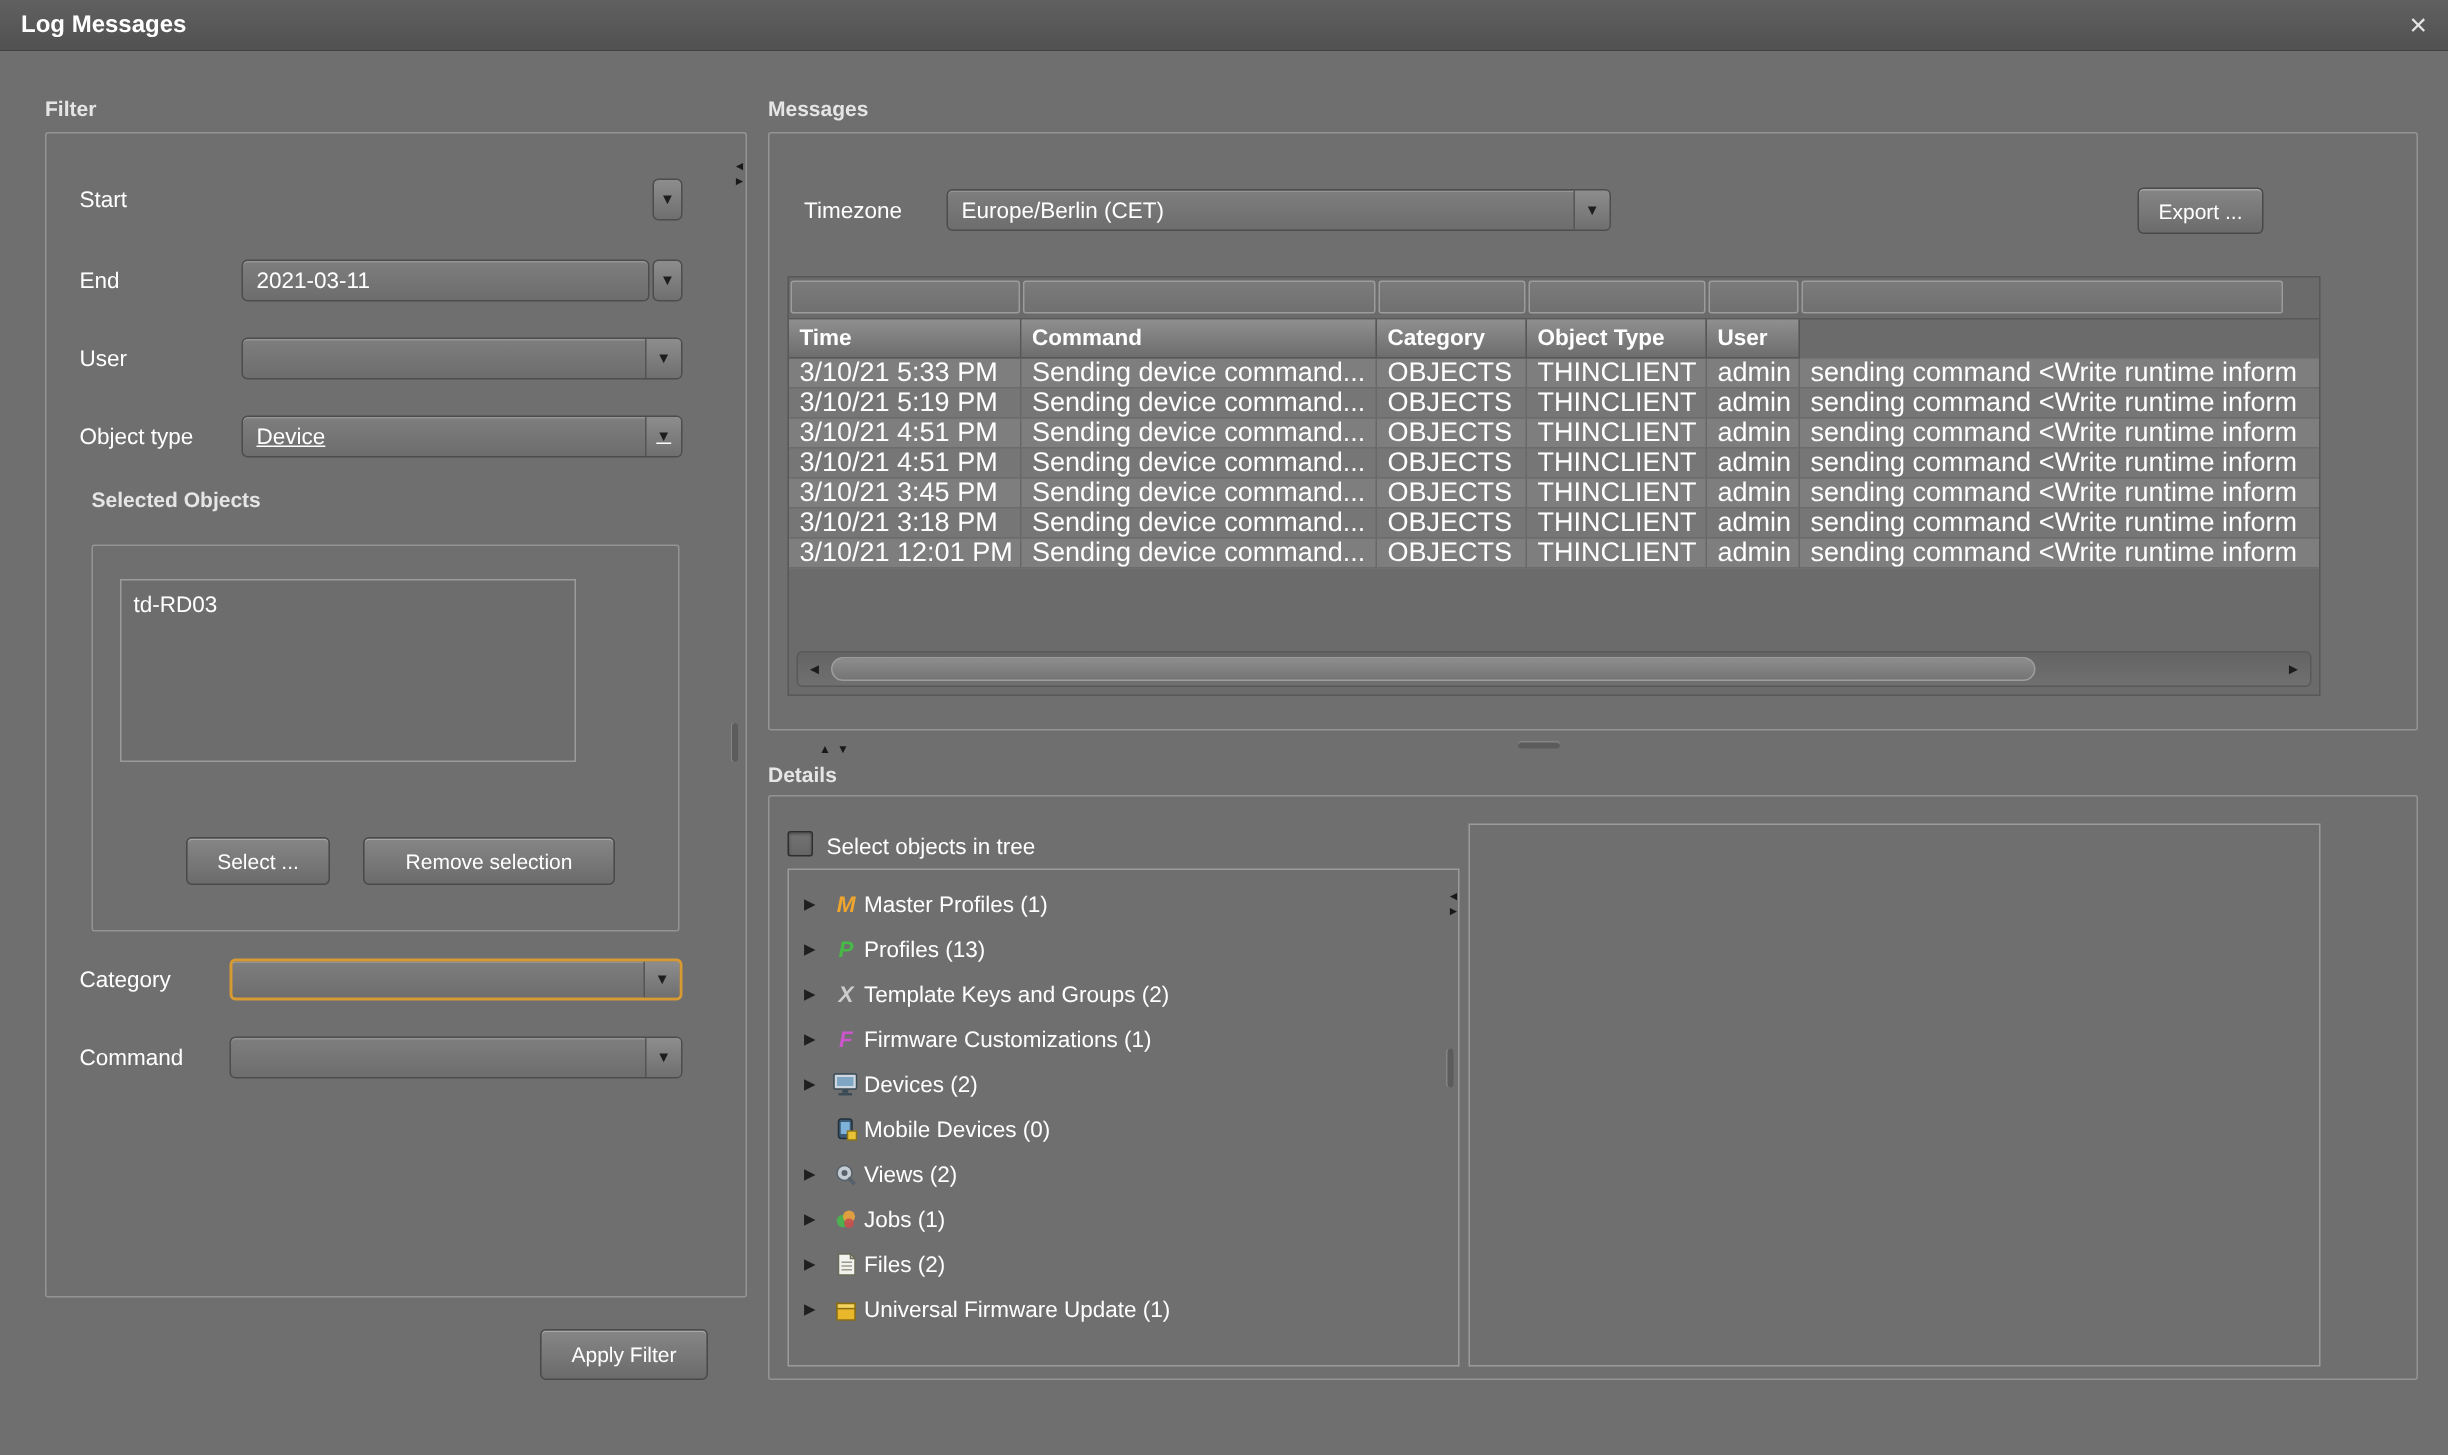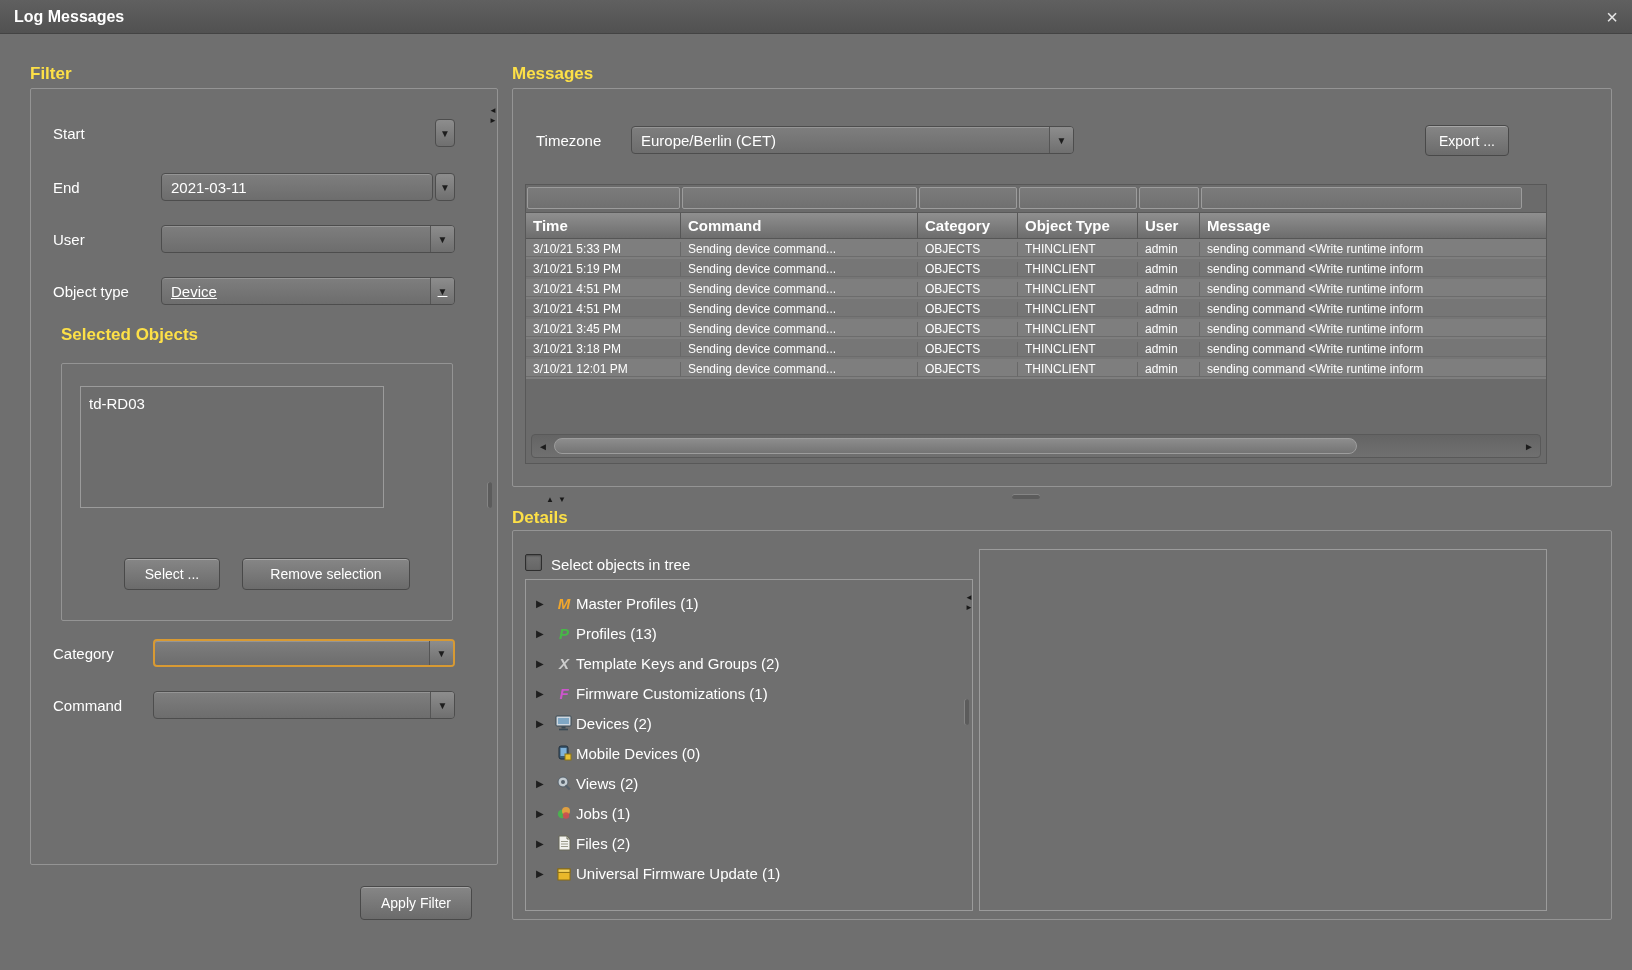--- a/index.html
+++ b/index.html
@@ -17,21 +17,21 @@
   .titlebar {
     position: absolute; left: 0; top: 0; width: 1632px; height: 34px;
     background: linear-gradient(#606060, #515151);
     border-bottom: 1px solid #434343;
     display: flex; align-items: center; padding: 0 14px;
     font-weight: bold; font-size: 16px; color: #fff;
   }
   .close-btn { margin-left: auto; font-size: 20px; color: #e6e6e6; font-weight: normal; cursor: pointer; line-height: 20px; }
 
   
-  .group-label { position: absolute; font-weight: bold; color: #fde047; font-size: 17px; }
+  .group-label { position: absolute; font-weight: bold; color: #e5e5e5; font-size: 14px; }
   .group-box  { position: absolute; border: 1px solid #949494; border-radius: 2px; }
 
   .flabel { position: absolute; color: #fff; white-space: nowrap; }
 
   
   .combo {
     position: absolute; height: 28px;
     border: 1px solid #4d4d4d; border-radius: 4px;
     background: linear-gradient(#7e7e7e, #6d6d6d);
     box-shadow: inset 0 1px 0 rgba(255,255,255,.18);
@@ -81,21 +81,21 @@
     height: 22px; border: 1px solid #9c9c9c; border-radius: 2px;
     background: linear-gradient(#7b7b7b, #707070); width: 100%;
   }
   .header-row { height: 26px; }
   .hcell {
     flex: none; background: linear-gradient(#8f8f8f, #6d6d6d);
     border-right: 1px solid #565656; border-bottom: 1px solid #565656;
     display: flex; align-items: center; padding: 0 7px;
     white-space: nowrap; overflow: hidden; font-weight: bold;
   }
-  .drow { height: 20px; font-size: 12px; align-items: center; }
+  .drow { height: 20px; font-size: 18px; }
   .drow:nth-child(odd) { background: #7e7e7e; }
   .drow:nth-child(even) { background: #767676; }
   .dcell {
     flex: none; border-right: 1px solid #686868; border-bottom: 1px solid #6c6c6c;
     display: flex; align-items: center; padding: 0 7px;
     white-space: nowrap; overflow: hidden;
   }
   .c0 { width: 155px; } .c1 { width: 237px; } .c2 { width: 100px; }
   .c3 { width: 120px; } .c4 { width: 62px; }  .c5 { width: 348px; }
 
@@ -247,21 +247,20 @@
           <div class="fcell"></div>
         </div>
     </div>
 
     <div class="trow header-row">
       <div class="hcell c0">Time</div>
       <div class="hcell c1">Command</div>
       <div class="hcell c2">Category</div>
       <div class="hcell c3">Object Type</div>
       <div class="hcell c4">User</div>
-      <div class="hcell c5">Message</div>
     </div>
 
     <div class="trow drow">
       <div class="dcell c0">3/10/21 5:33 PM</div>
       <div class="dcell c1">Sending device command...</div>
       <div class="dcell c2">OBJECTS</div>
       <div class="dcell c3">THINCLIENT</div>
       <div class="dcell c4">admin</div>
       <div class="dcell c5">sending command &lt;Write runtime inform</div>
     </div>

